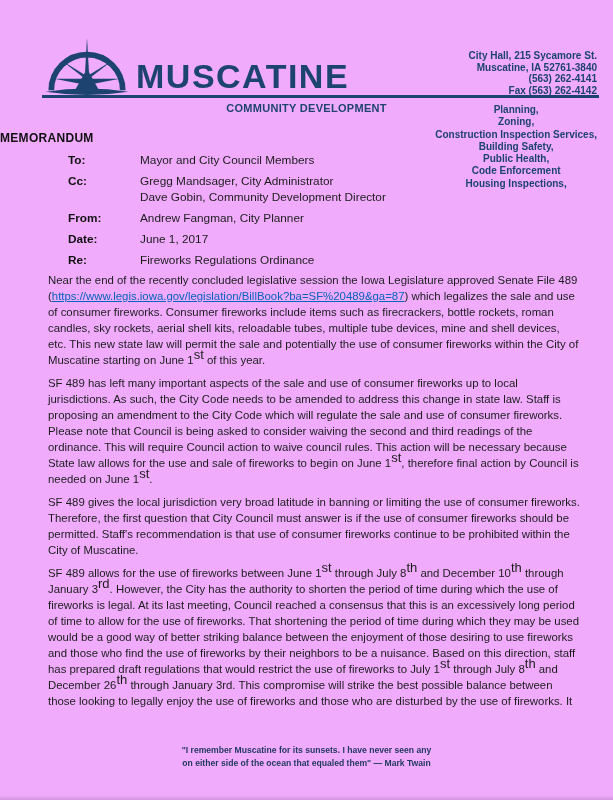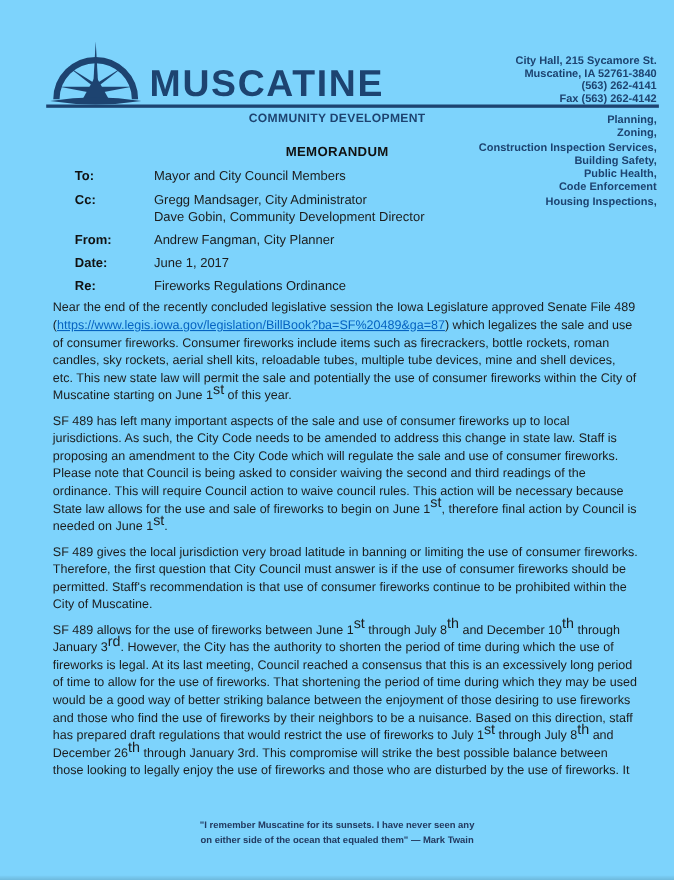--- a/index.html
+++ b/index.html
@@ -7,21 +7,21 @@
     --link:#0563c1;
     --ink:#1c1c1c;
     --quote:#233a60;
   }
   *{margin:0;padding:0;box-sizing:border-box;}
   html,body{background:#e8e8e8;}
   body{font-family:"Liberation Sans",sans-serif;}
   .page{
     position:relative;
     width:613px;height:800px;
-    background:#7dd3fc;
+    background:#f0abfc;
     margin:0 auto;
     overflow:hidden;
   }
   .page::after{ 
     content:"";position:absolute;left:0;right:0;bottom:0;height:4px;
     background:linear-gradient(to bottom,rgba(0,0,0,0.02),rgba(0,0,0,0.12));
   }
   
   .logo{position:absolute;top:36px;left:44px;display:flex;align-items:flex-end;}
   .logo svg{width:86px;height:60px;display:block;}
@@ -33,26 +33,26 @@
   .address{
     position:absolute;top:50px;right:16px;text-align:right;
     color:var(--brand);font-weight:700;font-size:10px;line-height:11.5px;
   }
   .rule{position:absolute;top:95px;left:42px;right:14px;height:3px;background:var(--brand);}
   .dept{
     position:absolute;top:102px;left:0;width:100%;text-align:center;
     color:var(--brand);font-weight:700;font-size:11px;letter-spacing:.3px;
   }
   .services{
-    position:absolute;top:104px;right:16px;text-align:right;
+    position:absolute;top:104px;right:16px;text-align:center;
     color:var(--brand);font-weight:700;font-size:10px;line-height:12.3px;
   }
   
   .memo-title{
-    position:absolute;top:131px;left:0;width:100%;text-align:center;
+    position:absolute;top:131px;left:0;width:100%;text-align:left;
     color:#111;font-weight:700;font-size:12px;letter-spacing:.3px;
   }
   .fields{position:absolute;top:152px;left:68px;right:20px;font-size:11.8px;line-height:16px;color:var(--ink);}
   .field-row{display:flex;margin-bottom:5px;}
   .field-label{width:72px;flex:0 0 72px;font-weight:700;color:#111;}
   .field-value{display:flex;flex-direction:column;}
   
   .memo-body{
     position:absolute;top:272px;left:48px;width:533px;
     font-size:11.4px;line-height:16px;color:var(--ink);

